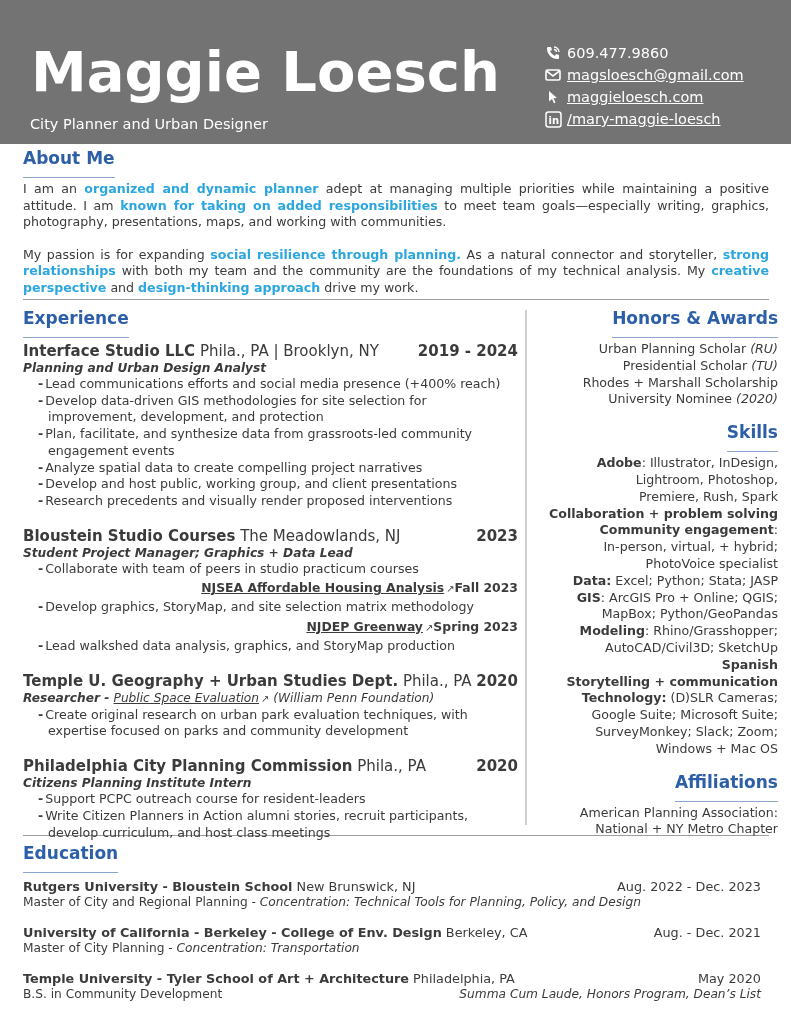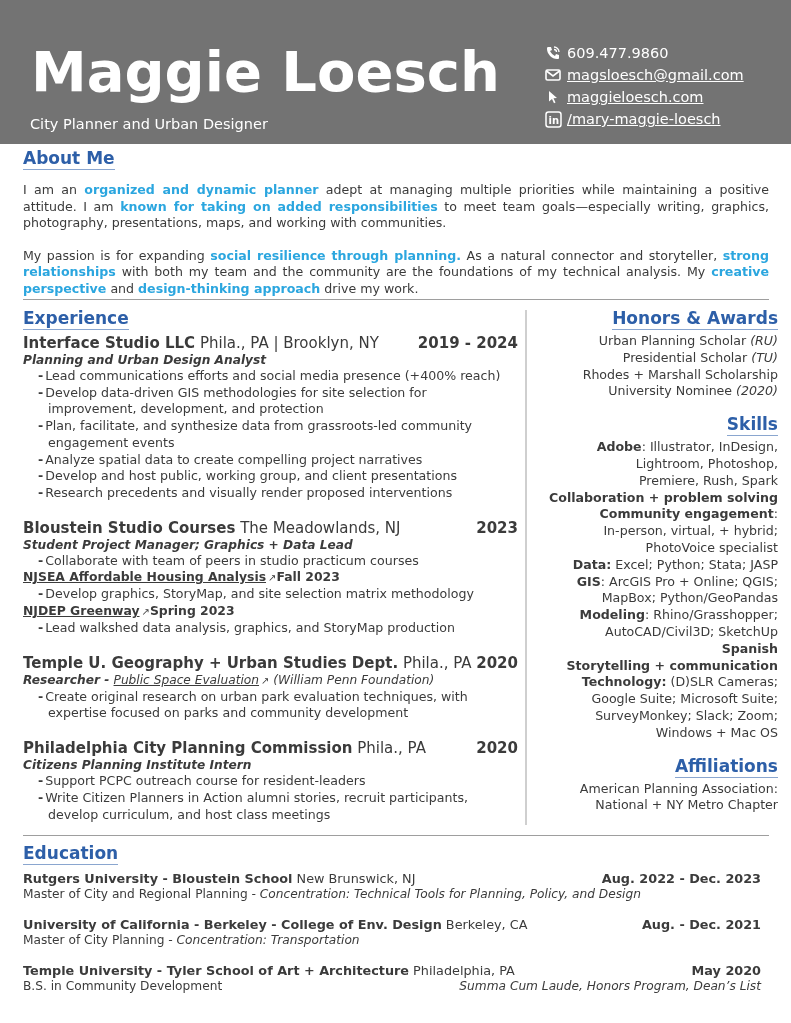--- a/index.html
+++ b/index.html
@@ -8,60 +8,60 @@
 
   .header { position: absolute; left: 0; top: 0; width: 791px; height: 144px; background: #737373; }
   .name { position: absolute; left: 31px; top: 36px; font-size: 56px; font-weight: bold; color: #ffffff; letter-spacing: 0px; line-height: 72px; font-family: "DejaVu Sans", sans-serif; }
   .tagline { position: absolute; left: 30px; top: 116px; font-size: 14.5px; color: #ffffff; }
   .contacts { position: absolute; left: 543px; top: 42px; }
   .contact { display: flex; align-items: center; height: 22px; font-size: 14.5px; color: #ffffff; }
   .contact .ic { width: 20px; display: inline-flex; justify-content: center; margin-right: 4px; }
   .contact a { color: #ffffff; text-decoration: underline; }
   .contact span.txt { color: #ffffff; }
 
-  .sec-title { font-size: 17px; font-weight: bold; color: #2d5fa8; display: inline-block; border-bottom: 1.5px solid #8aa6cf; line-height: 20px; padding-bottom: 1px; }
+  .sec-title { font-size: 17px; font-weight: bold; color: #2d5fa8; display: inline-block; border-bottom: 1.5px solid #8aa6cf; line-height: 20px; padding-bottom: 9px; }
 
   .about { position: absolute; left: 23px; top: 148px; width: 746px; }
-  .about p { font-size: 12.6px; line-height: 16.5px; color: #3b3b3b; text-align: justify; margin-top: 12px; }
+  .about p { font-size: 12.6px; line-height: 16.5px; color: #3b3b3b; text-align: justify; margin-top: 3px; }
   .about p.second { margin-top: 16px; }
   .hl { color: #2ba6df; font-weight: bold; }
 
   .hr { position: absolute; height: 1px; background: #9e9e9e; }
   .vr { position: absolute; width: 2px; background: #cfcfcf; }
 
   .exp { position: absolute; left: 23px; top: 308px; width: 495px; }
   .job { margin-top: 5px; }
   .job.gap { margin-top: 18px; }
   .job-head { display: flex; justify-content: space-between; font-size: 15px; line-height: 17px; }
   .job-head .org { font-weight: bold; color: #3b3b3b; }
   .job-head .loc { font-weight: normal; }
   .job-head .date { font-weight: bold; }
   .role { font-style: italic; font-weight: bold; font-size: 12.2px; line-height: 16px; color: #3b3b3b; }
   .role.plain { font-weight: normal; }
   .role a { color: #3b3b3b; }
   ul.bullets { list-style: none; padding-left: 15px; }
   ul.bullets li { font-size: 12.6px; line-height: 16.7px; padding-left: 10px; text-indent: -10px; }
   ul.bullets li::before { content: "-"; font-weight: bold; margin-right: 2px; }
-  .proj-head { display: flex; justify-content: flex-start; font-size: 12.4px; line-height: 16px; font-weight: bold; }
+  .proj-head { display: flex; justify-content: flex-end; font-size: 12.4px; line-height: 21px; font-weight: bold; }
   .proj-head a { color: #3b3b3b; text-decoration: underline; }
   .ext { font-size: 10px; font-weight: normal; margin-left: 2px; }
 
   .side { position: absolute; left: 538px; top: 308px; width: 240px; text-align: right; }
   .side .sec { margin-bottom: 14px; }
   .side .line { font-size: 12.6px; line-height: 16.8px; }
   .side .indent { padding-left: 21px; }
   .side b { font-weight: bold; }
   .side i { font-style: italic; }
 
   .edu { position: absolute; left: 23px; top: 843px; width: 738px; }
   .edu-item { margin-top: 5px; }
   .edu-item.gap { margin-top: 14px; }
   .edu-head { display: flex; justify-content: space-between; font-size: 12.8px; line-height: 17px; }
   .edu-head .school { font-weight: bold; }
-  .edu-head .date { font-weight: bold; text-align: center; }
+  .edu-head .date { font-weight: normal; text-align: center; }
   .edu-sub { display: flex; justify-content: space-between; font-size: 12.2px; line-height: 15px; }
   .edu-sub i { font-style: italic; }
 </style>
 </head>
 <body>
 
 <div class="header">
   <div class="name">Maggie Loesch</div>
   <div class="tagline">City Planner and Urban Designer</div>
   <div class="contacts">

